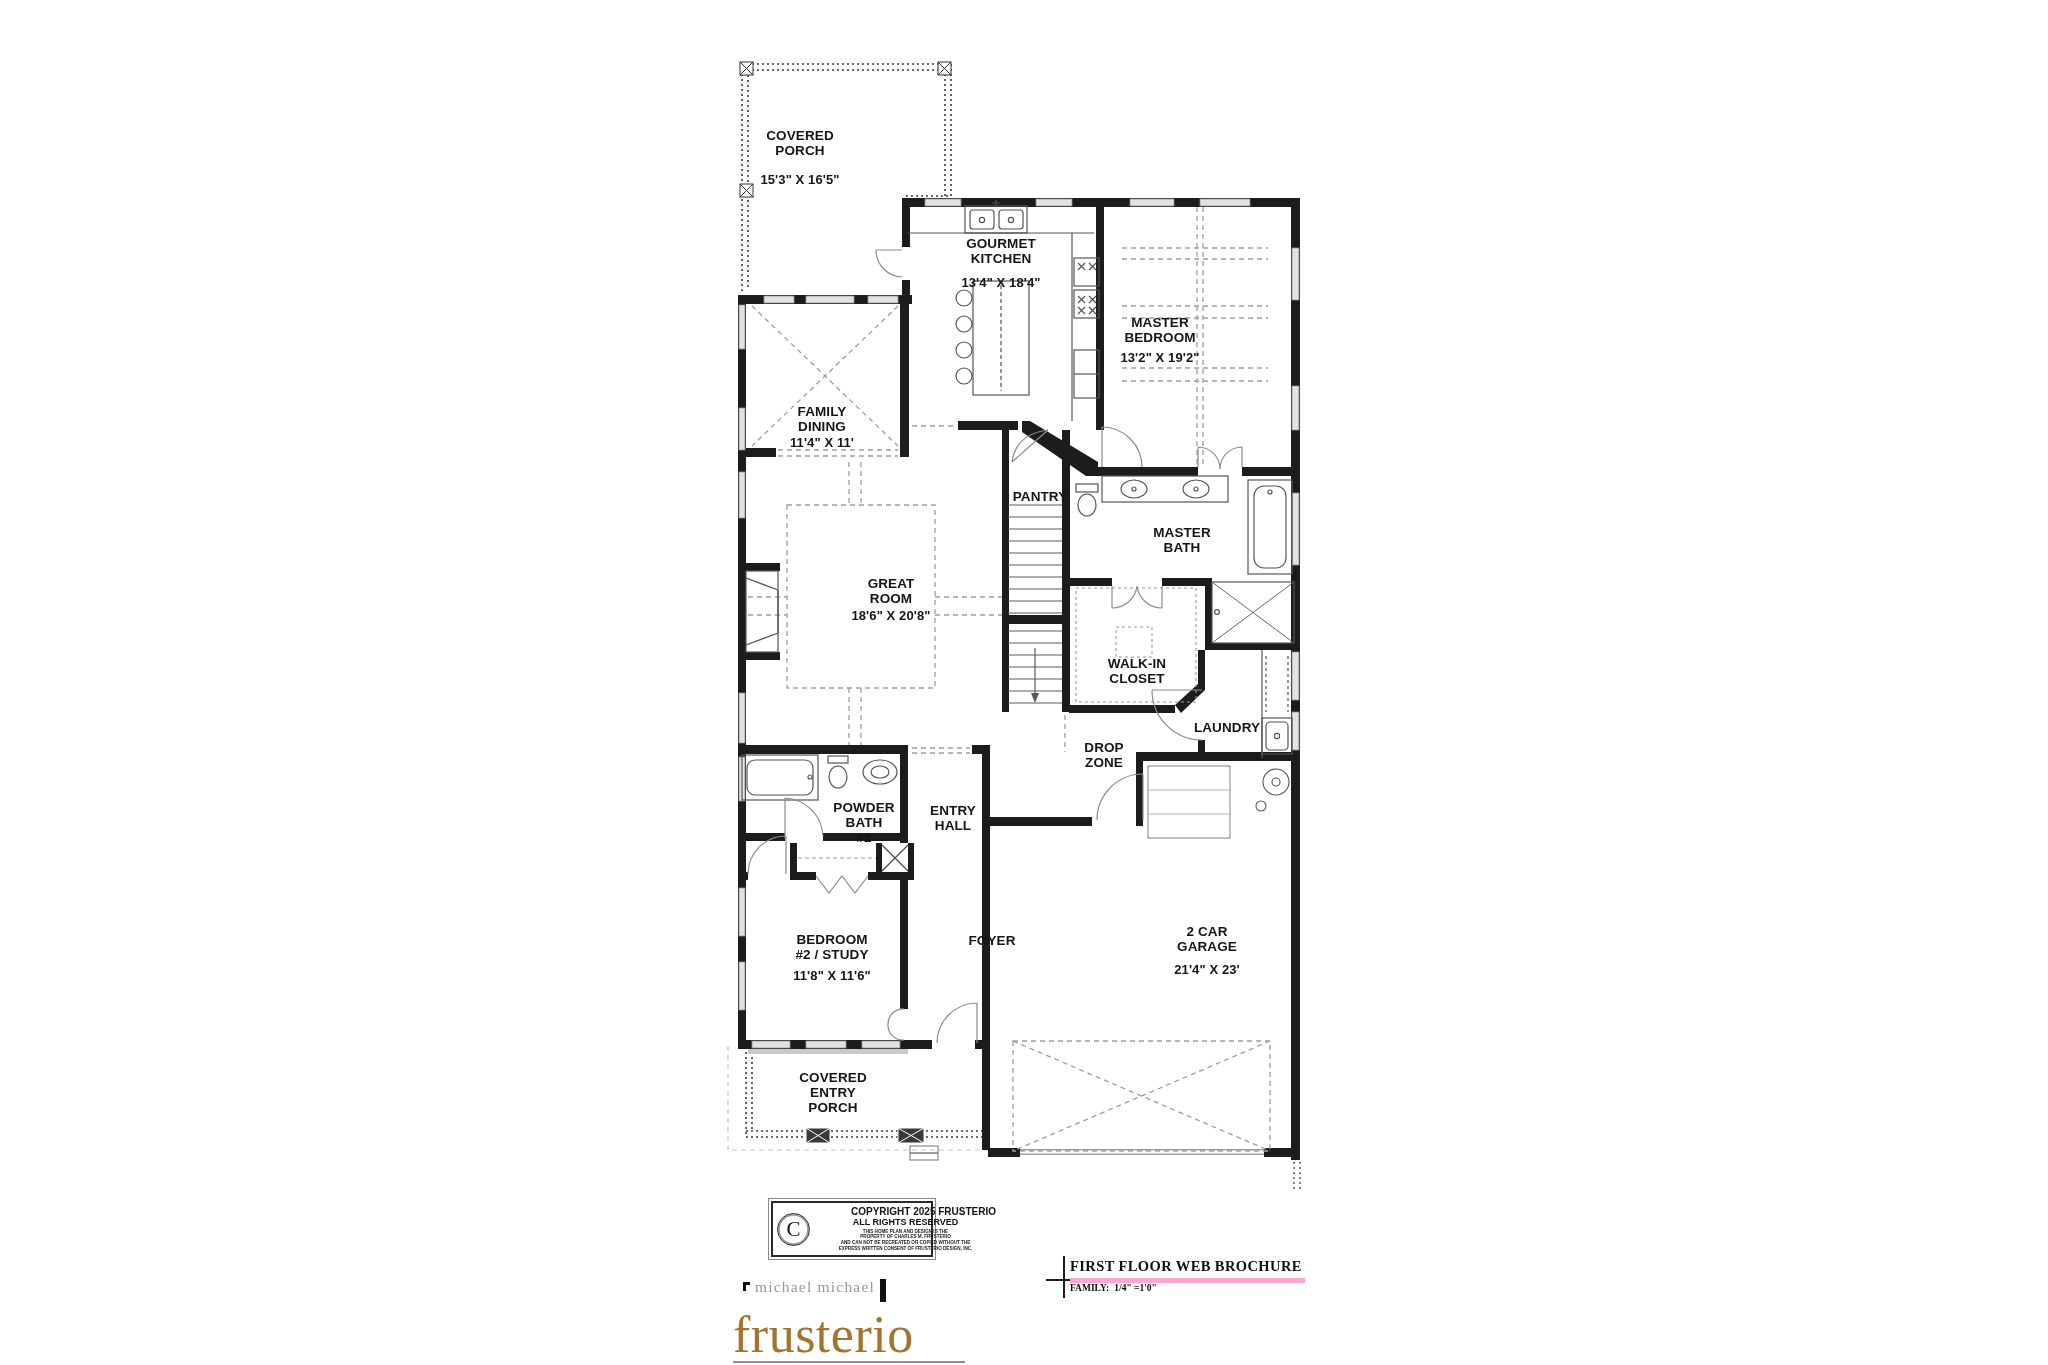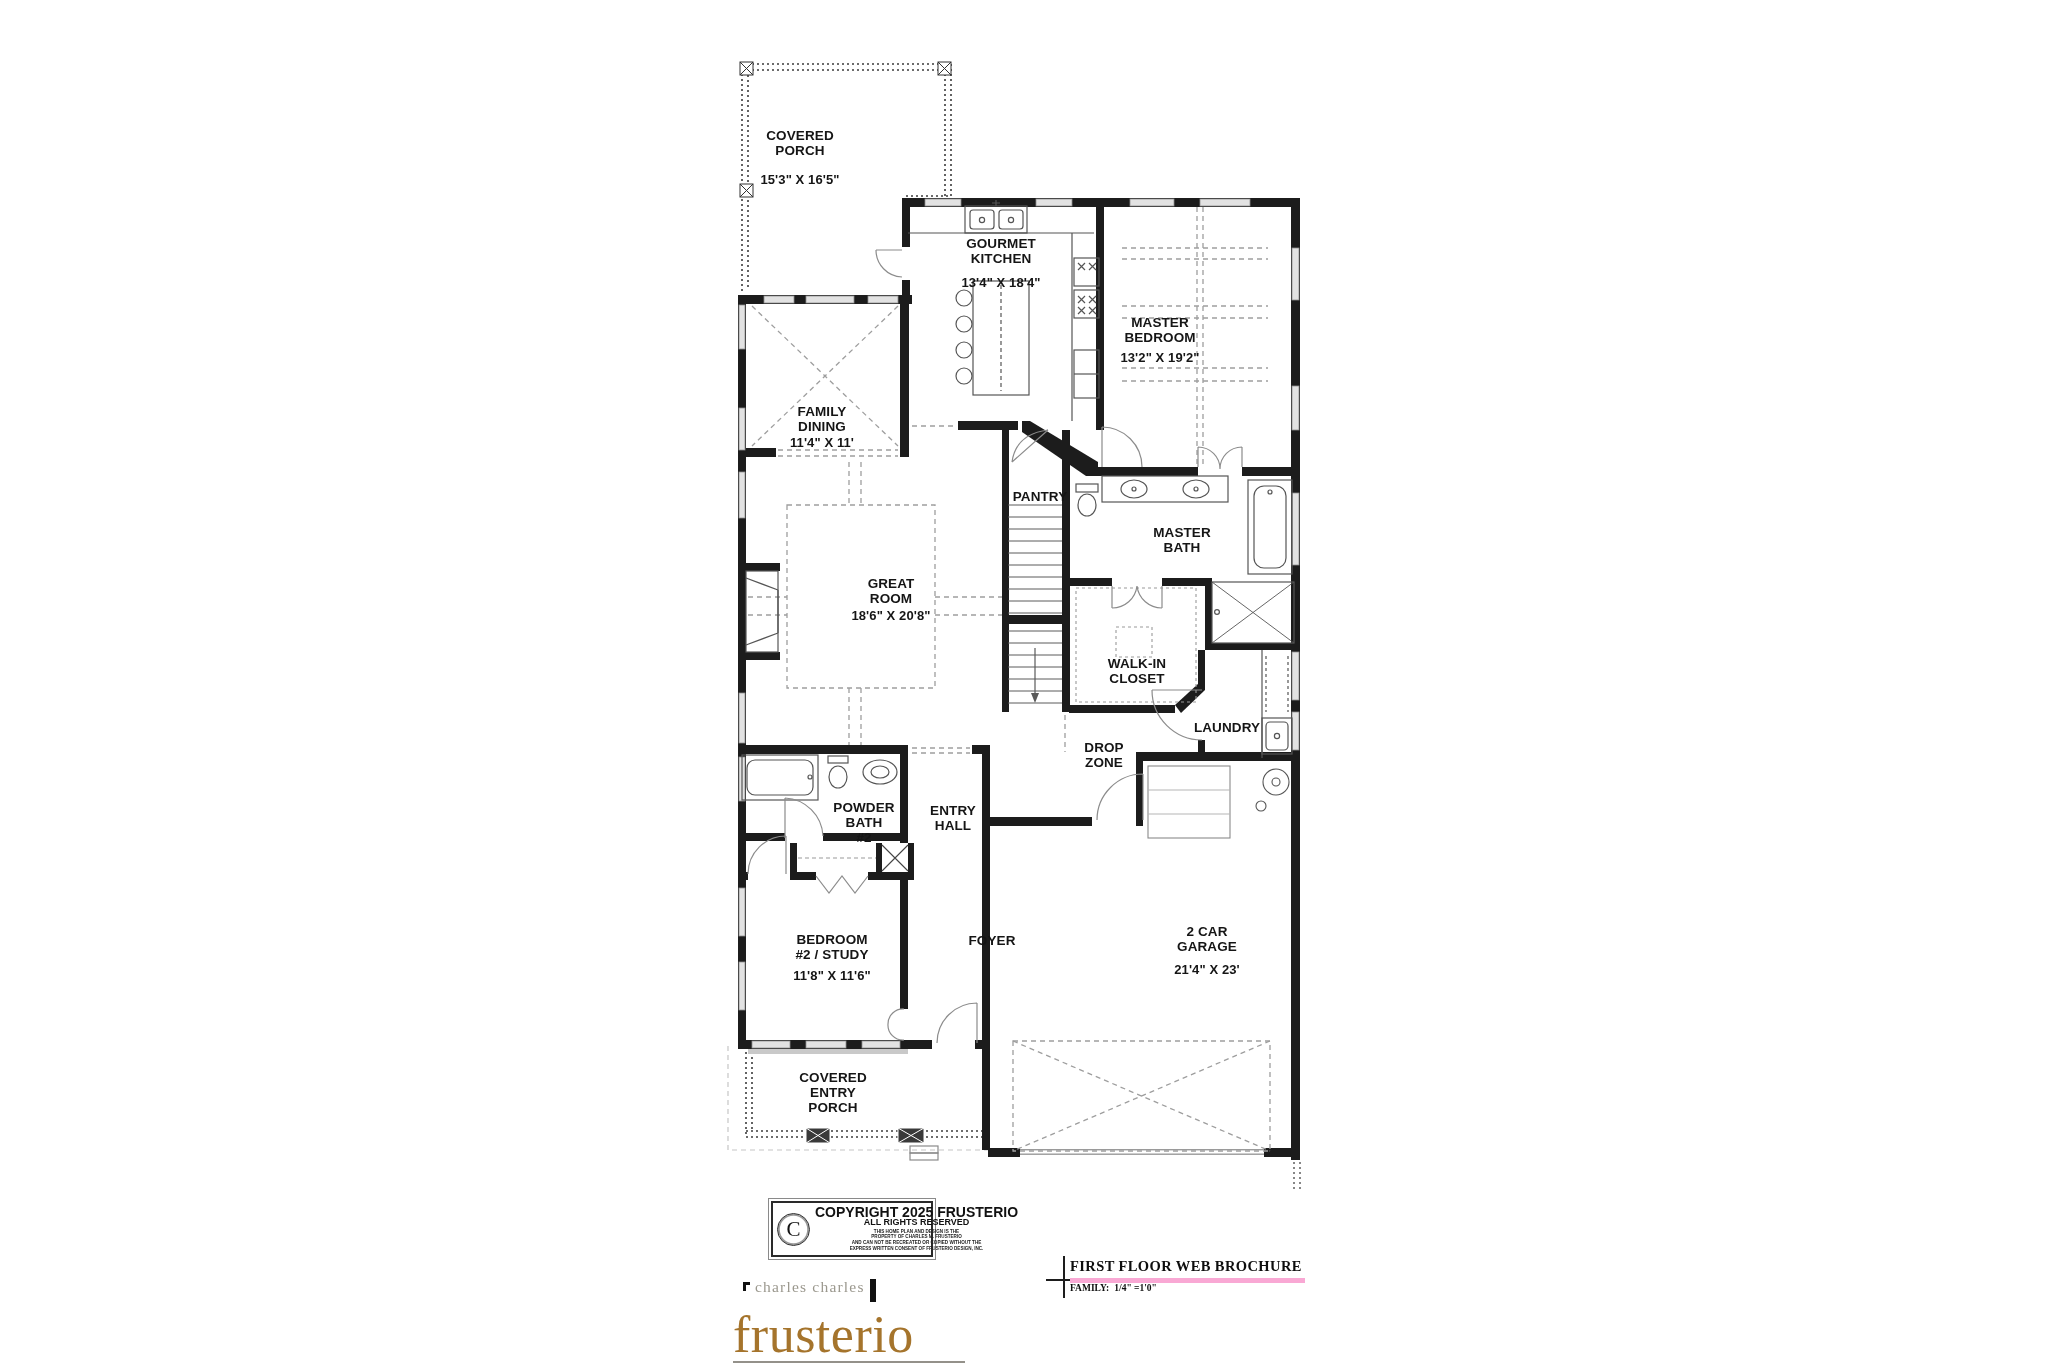--- a/index.html
+++ b/index.html
@@ -16,21 +16,21 @@
 
   
   .copyright{position:absolute;left:768px;top:1198px;width:168px;height:62px;border:1px solid #8a8a8a;
              padding:2px;box-sizing:border-box;z-index:6;}
   .copyright-inner{border:2px solid #2a2a2a;width:100%;height:100%;box-sizing:border-box;
                    display:flex;align-items:center;padding:2px 4px 2px 4px;gap:5px;background:#fff;}
   .c-circle{width:31px;height:31px;border-radius:50%;border:1.6px solid #2e2e2e;box-shadow:0 0 0 1px #fff,0 0 0 1.8px #9a9a9a inset;
             display:flex;align-items:center;justify-content:center;flex:none;
             font-family:"Liberation Serif",serif;font-size:21px;color:#111;}
   .c-text{flex:1;text-align:center;color:#111;}
-  .c-line1{font-size:14px;font-weight:bold;white-space:nowrap;line-height:10px;}
+  .c-line1{font-size:10px;font-weight:bold;white-space:nowrap;line-height:10px;margin-left:36px;}
   .c-line2{font-size:9px;font-weight:bold;line-height:10px;}
   .c-fine{font-size:4.6px;line-height:5.6px;font-weight:bold;color:#222;white-space:pre-line;margin-top:2px;}
 
   
   .tb-vline{position:absolute;left:1063px;top:1256px;width:2px;height:42px;background:#1d1d1d;z-index:6;}
   .tb-hline{position:absolute;left:1046px;top:1279px;width:32px;height:2px;background:#1d1d1d;z-index:6;}
   .tb-title{position:absolute;left:1070px;top:1258px;font-family:"Liberation Serif",serif;color:#0e0e0e;
             font-size:14.5px;font-weight:bold;letter-spacing:.4px;white-space:nowrap;
             border-bottom:5px solid #f9a8d4;padding:0 3px 3px 0;z-index:6;}
   .tb-scale{position:absolute;left:1070px;top:1283px;font-family:"Liberation Serif",serif;color:#0e0e0e;
@@ -364,21 +364,21 @@
   <div class="tb-vline"></div>
   <div class="tb-hline"></div>
   <div class="tb-title">FIRST FLOOR WEB BROCHURE</div>
   <div class="tb-scale">
     <span>FAMILY:</span><span class="sv">1/4" =1'0"</span>
   </div>
 
   <div class="logo">
     <div class="logo-top">
       <span class="logo-corner"></span>
-      <span class="logo-top-text">charles charles</span>
+      <span class="logo-top-text">michael michael</span>
       <span class="logo-bar"></span>
     </div>
     <div class="logo-name">frusterio</div>
     <div class="logo-rule"></div>
     <div class="logo-tagline">DESIGNING A LEGACY OF FINE HOMES &amp; RENOVATIONS®</div>
   </div>
 
 </div>
 
 </body></html>

